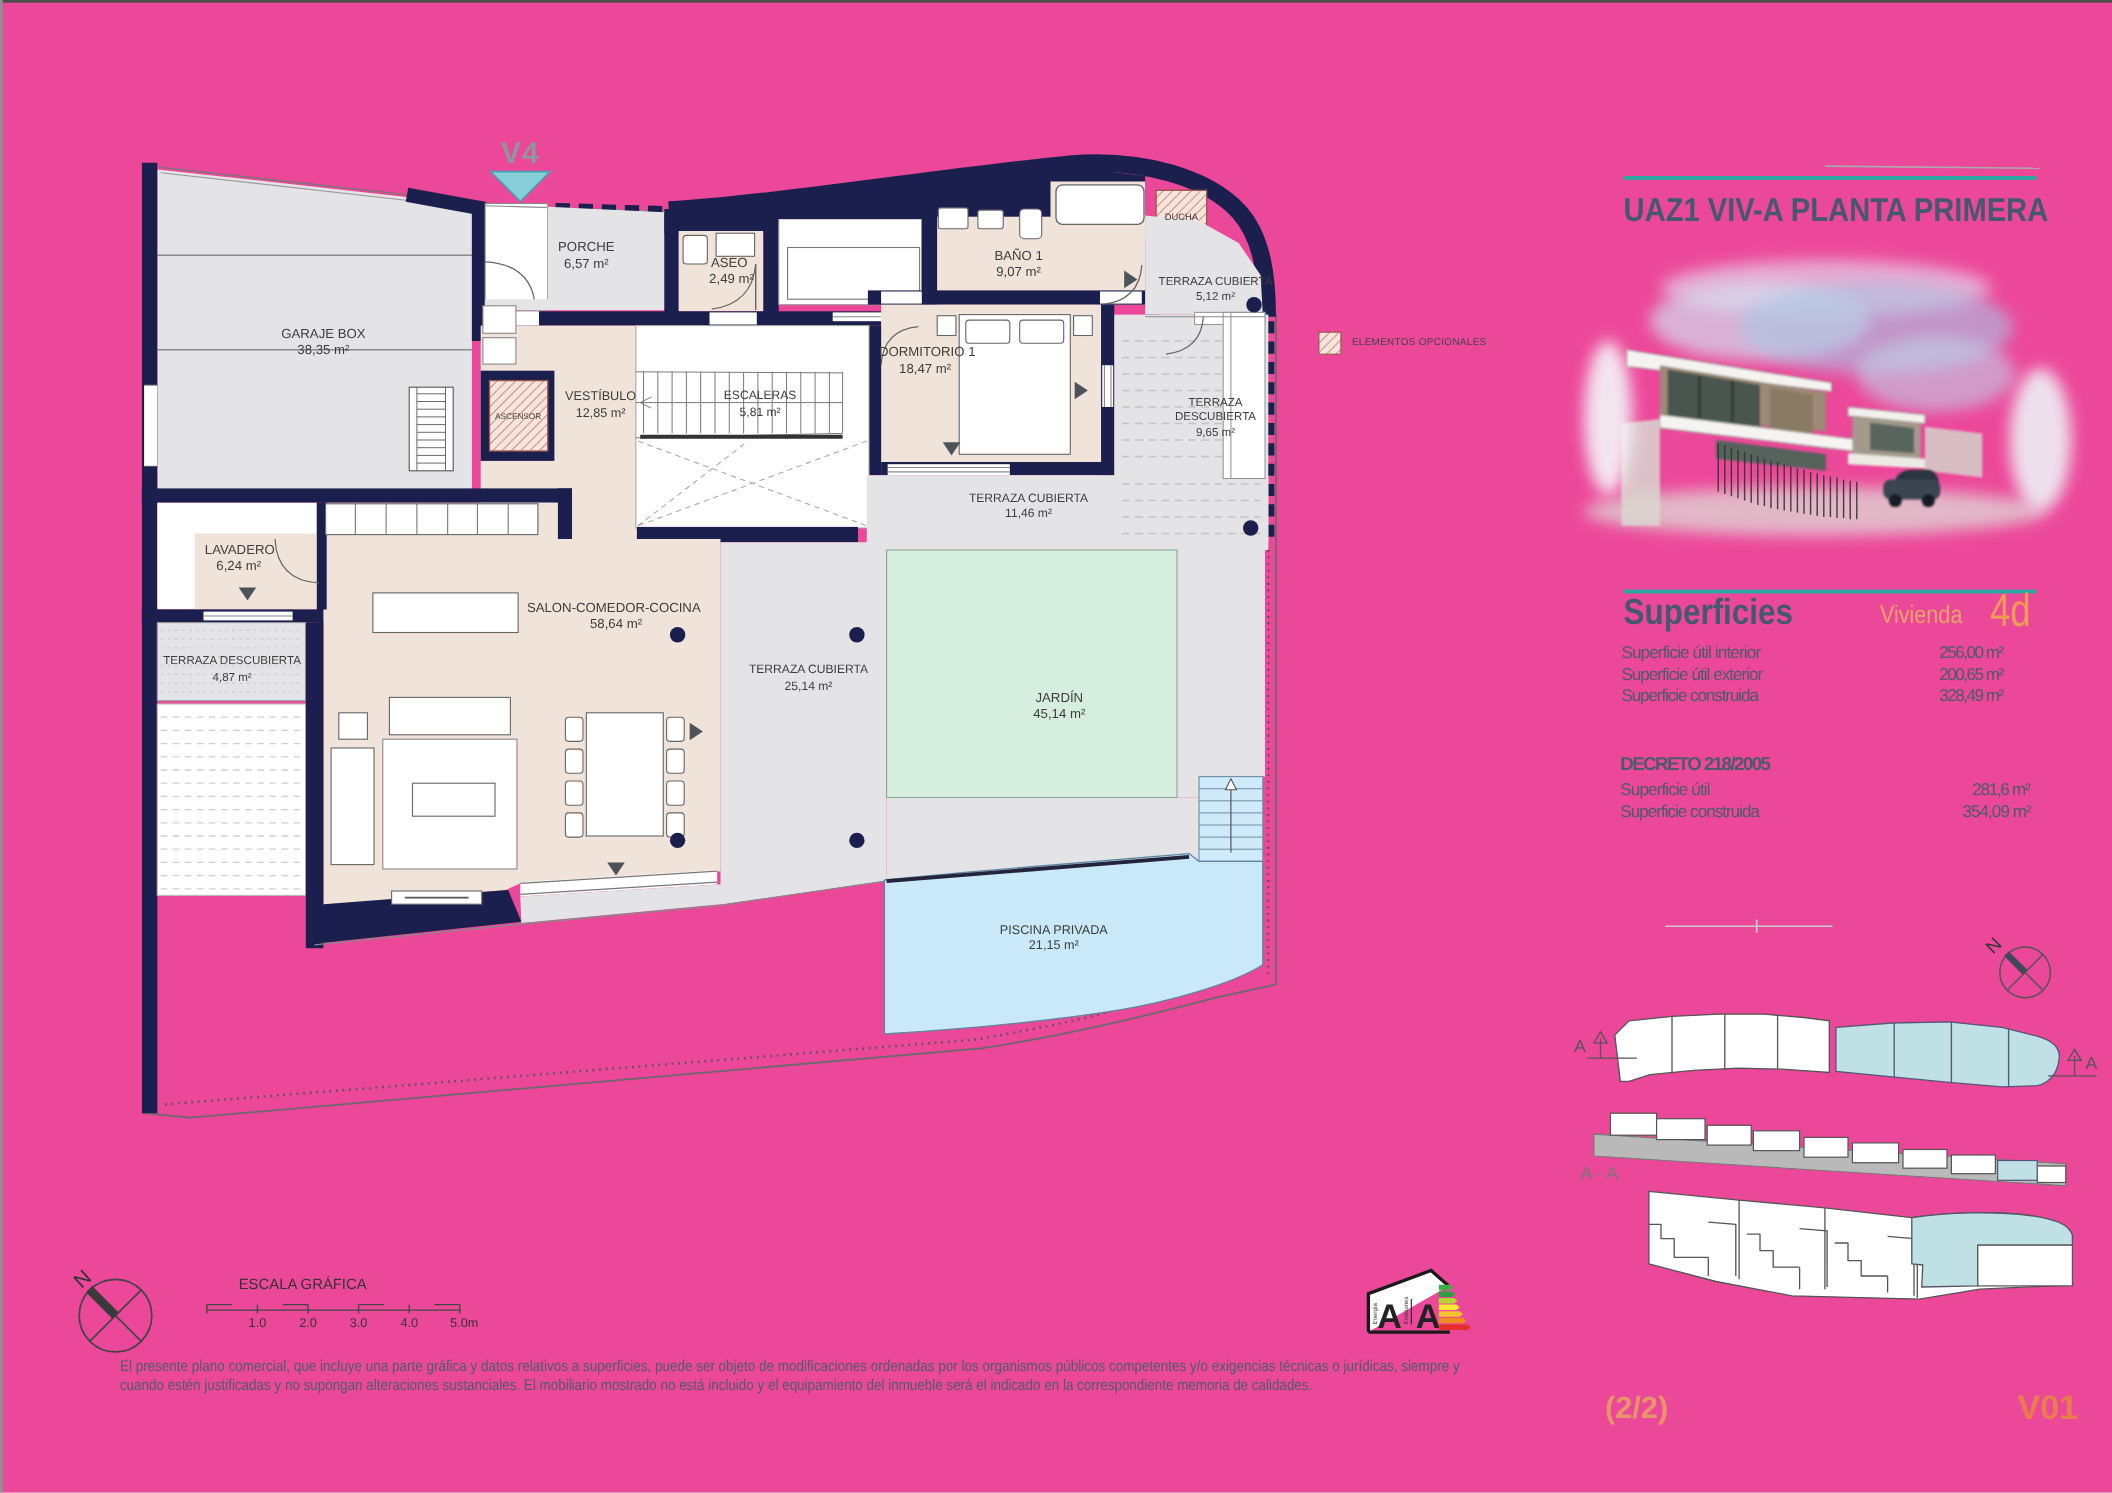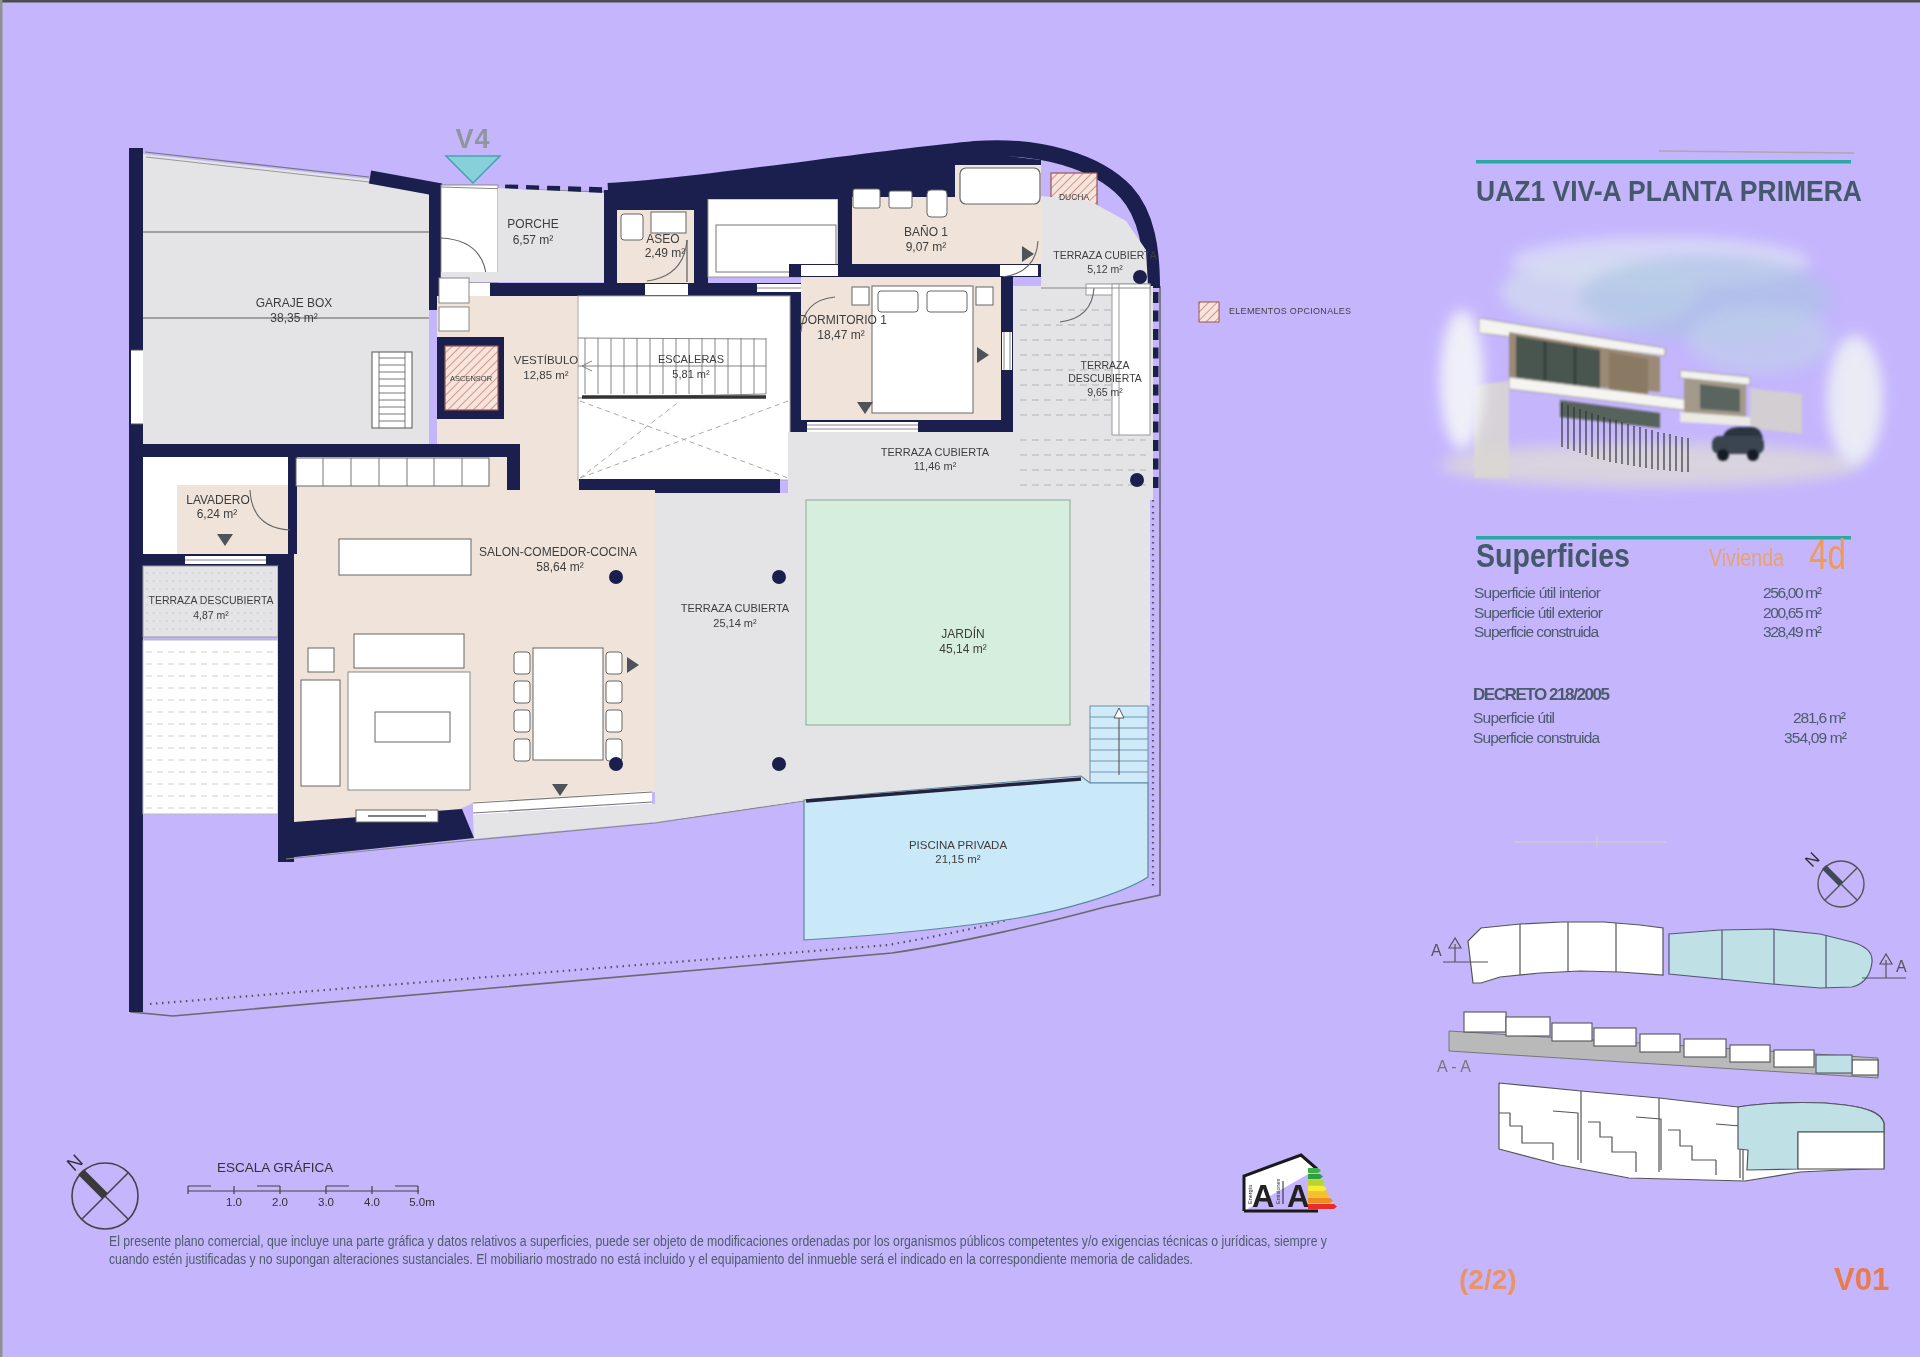--- a/index.html
+++ b/index.html
@@ -1,16 +1,16 @@
 <!DOCTYPE html>
 <html><head>
 <meta charset="utf-8">
 <style>
 html,body{margin:0;padding:0;background:#fff;}
-#page{position:relative;width:1920px;height:1357px;overflow:hidden;background:#c4b5fd;font-family:"Liberation Sans",sans-serif;}
+#page{position:relative;width:1920px;height:1357px;overflow:hidden;background:#ec4899;font-family:"Liberation Sans",sans-serif;}
 </style>
 </head>
 <body>
 <div id="page">
 <svg width="1920" height="1357" viewBox="0 0 1920 1357" style="position:absolute;left:0;top:0">
 <defs>
 <pattern id="hatch" width="6" height="6" patternUnits="userSpaceOnUse" patternTransform="rotate(45)">
 <rect width="6" height="6" fill="#f7e4dd"></rect>
 <line x1="0" y1="0" x2="0" y2="6" stroke="#bb6a58" stroke-width="1.3"></line>
 </pattern>

